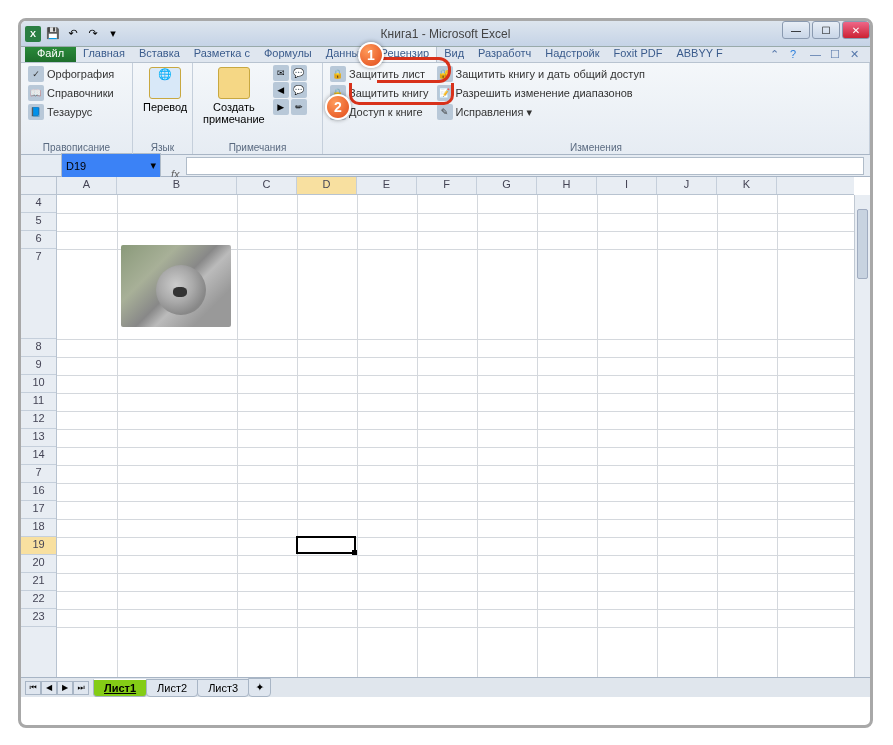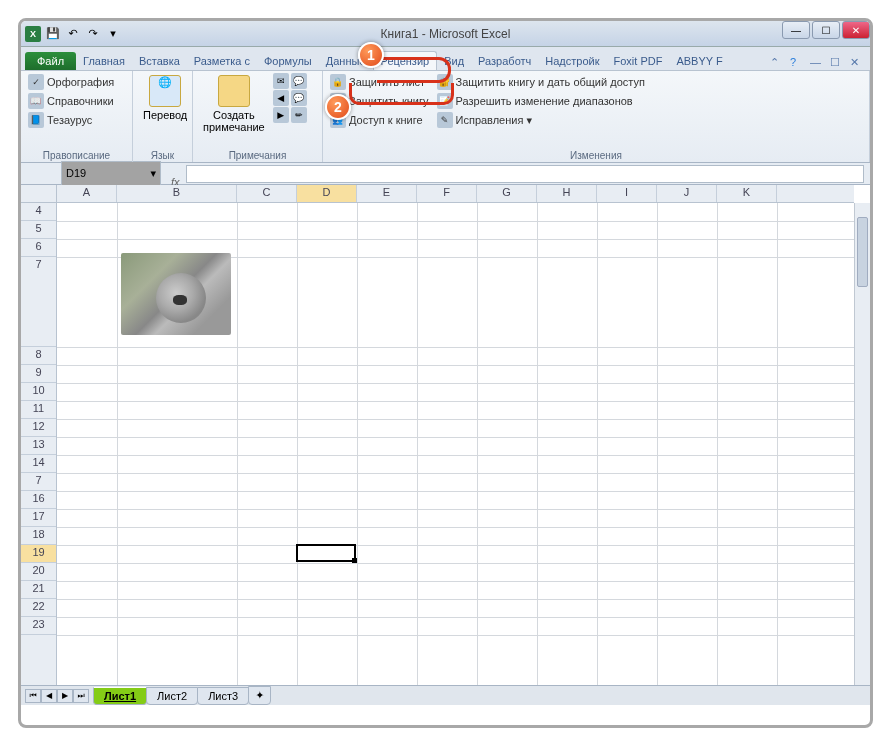--- a/index.html
+++ b/index.html
@@ -9,39 +9,39 @@
 
 .titlebar { height: 26px; background: linear-gradient(#dde5ee, #c5d3e6); display: flex; align-items: center; padding: 0 4px; border-bottom: 1px solid #9aa; position: relative; }
 .qat { display: flex; gap: 4px; align-items: center; }
 .qat-icon { width: 16px; height: 16px; display: inline-flex; align-items: center; justify-content: center; font-size: 11px; }
 .excel-icon { width: 16px; height: 16px; background: #2a7e43; color: #fff; font-size: 9px; font-weight: bold; display: flex; align-items: center; justify-content: center; border-radius: 2px; }
 .title-text { position: absolute; left: 50%; transform: translateX(-50%); font-size: 12px; color: #444; white-space: nowrap; }
 .win-controls { position: absolute; right: 0; top: 0; display: flex; height: 20px; }
 .win-btn { width: 28px; height: 18px; border: 1px solid #8a9ab0; background: linear-gradient(#e8eef6,#c9d6e8); display: flex; align-items: center; justify-content: center; font-size: 10px; border-radius: 3px; margin-left: 2px; }
 .win-btn.close { background: linear-gradient(#e68,#c23); color: #fff; }
 
-.ribbon-tabs { height: 24px; background: #dfe6ef; display: flex; align-items: flex-end; padding-left: 4px; border-bottom: 1px solid #b8c3d0; font-size: 11px; }
+.ribbon-tabs { height: 16px; background: #dfe6ef; display: flex; align-items: flex-end; padding-left: 4px; border-bottom: 1px solid #b8c3d0; font-size: 11px; }
 .tab { padding: 3px 7px; color: #3a5b8c; cursor: pointer; white-space: nowrap; }
 .tab.file { background: linear-gradient(#2c8f3c,#1e6e2c); color: #fff; border-radius: 3px 3px 0 0; padding: 3px 12px; }
 .tab.active { background: #f4f7fa; border: 1px solid #b8c3d0; border-bottom: none; border-radius: 3px 3px 0 0; }
 .help-icons { margin-left: auto; display: flex; gap: 6px; padding-right: 6px; align-items: center; }
 .help-icons span { width: 14px; height: 14px; font-size: 11px; color: #5577aa; }
 
 .ribbon { height: 92px; background: linear-gradient(#f4f7fa,#e6ecf3); border-bottom: 1px solid #a8b5c5; display: flex; font-size: 11px; }
 .group { border-right: 1px solid #c5cfdb; padding: 2px 4px 0 4px; display: flex; flex-direction: column; position: relative; }
 .group-label { position: absolute; bottom: 1px; left: 0; right: 0; text-align: center; font-size: 10px; color: #5a6a80; }
 .group-body { flex: 1; display: flex; gap: 2px; }
 .vstack { display: flex; flex-direction: column; gap: 1px; }
 .rbtn { display: flex; align-items: center; gap: 3px; padding: 1px 3px; color: #333; white-space: nowrap; }
 .rbtn-ico { width: 16px; height: 16px; background: #b8c8d8; border-radius: 2px; display: inline-flex; align-items: center; justify-content: center; font-size: 9px; }
 .big-btn { display: flex; flex-direction: column; align-items: center; padding: 2px 6px; text-align: center; }
 .big-ico { width: 32px; height: 32px; background: #f5d785; border: 1px solid #c8a840; border-radius: 3px; margin-bottom: 2px; }
 
 .formula-bar { height: 22px; display: flex; align-items: center; border-bottom: 1px solid #a8b5c5; background: #e6ecf3; font-size: 11px; }
-.namebox { width: 100px; border: 1px solid #b0bcc9; background: #a3a3a3; padding: 5px 4px; margin: 0 4px 0 40px; display: flex; align-items: flex-start; justify-content: space-between; }
+.namebox { width: 100px; border: 1px solid #b0bcc9; background: #3b82f6; padding: 5px 4px; margin: 0 4px 0 40px; display: flex; align-items: center; justify-content: space-between; }
 .fx-label { padding: 0 6px; color: #666; font-style: italic; margin-top: 16px; }
 .formula-input { flex: 1; border: 1px solid #b0bcc9; background: #fff; height: 18px; margin-right: 6px; }
 
 .sheet-area { position: relative; height: 500px; display: flex; }
 .corner { width: 36px; height: 18px; background: #e8edf3; border-right: 1px solid #b8c3d0; border-bottom: 1px solid #b8c3d0; }
 .col-headers { display: flex; height: 18px; background: #e8edf3; border-bottom: 1px solid #b8c3d0; }
 .col-h { border-right: 1px solid #c5cfdb; text-align: center; font-size: 11px; color: #445; padding-top: 1px; }
 .col-h.sel { background: #f8e0a0; }
 .row-headers { width: 36px; background: #e8edf3; border-right: 1px solid #b8c3d0; }
 .row-h { height: 18px; border-bottom: 1px solid #c5cfdb; text-align: center; font-size: 11px; color: #445; padding-top: 1px; }

